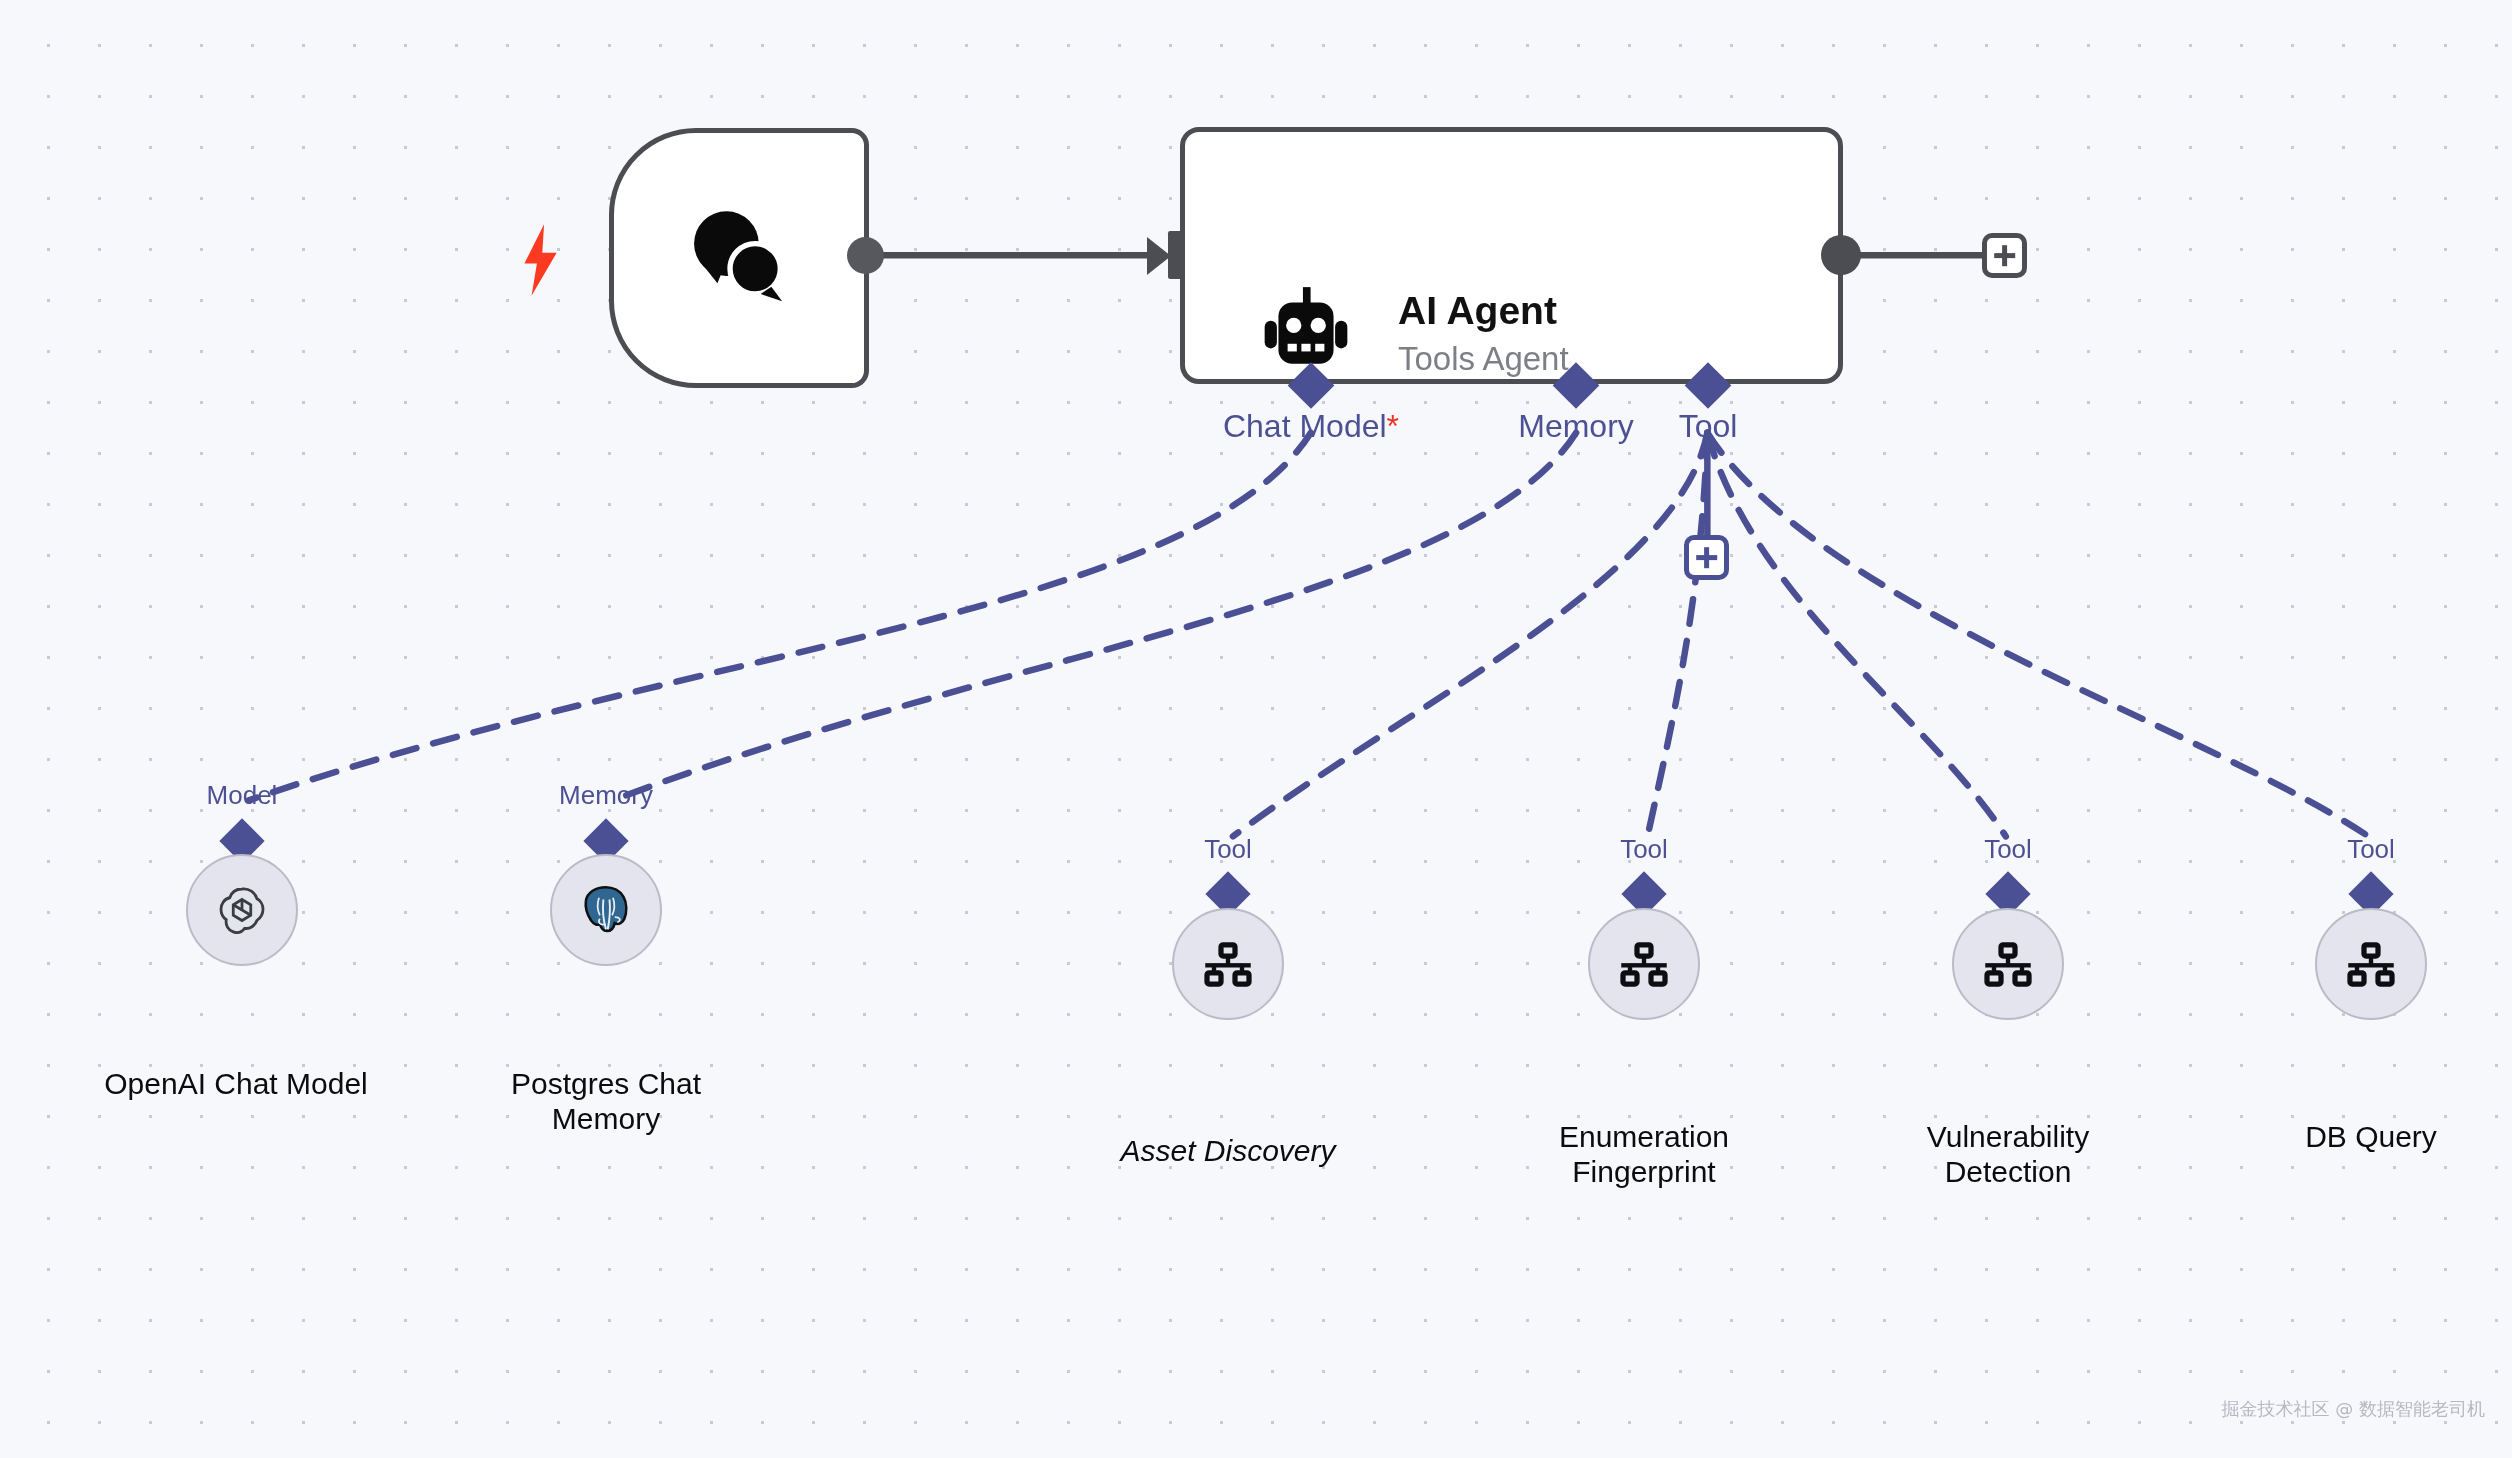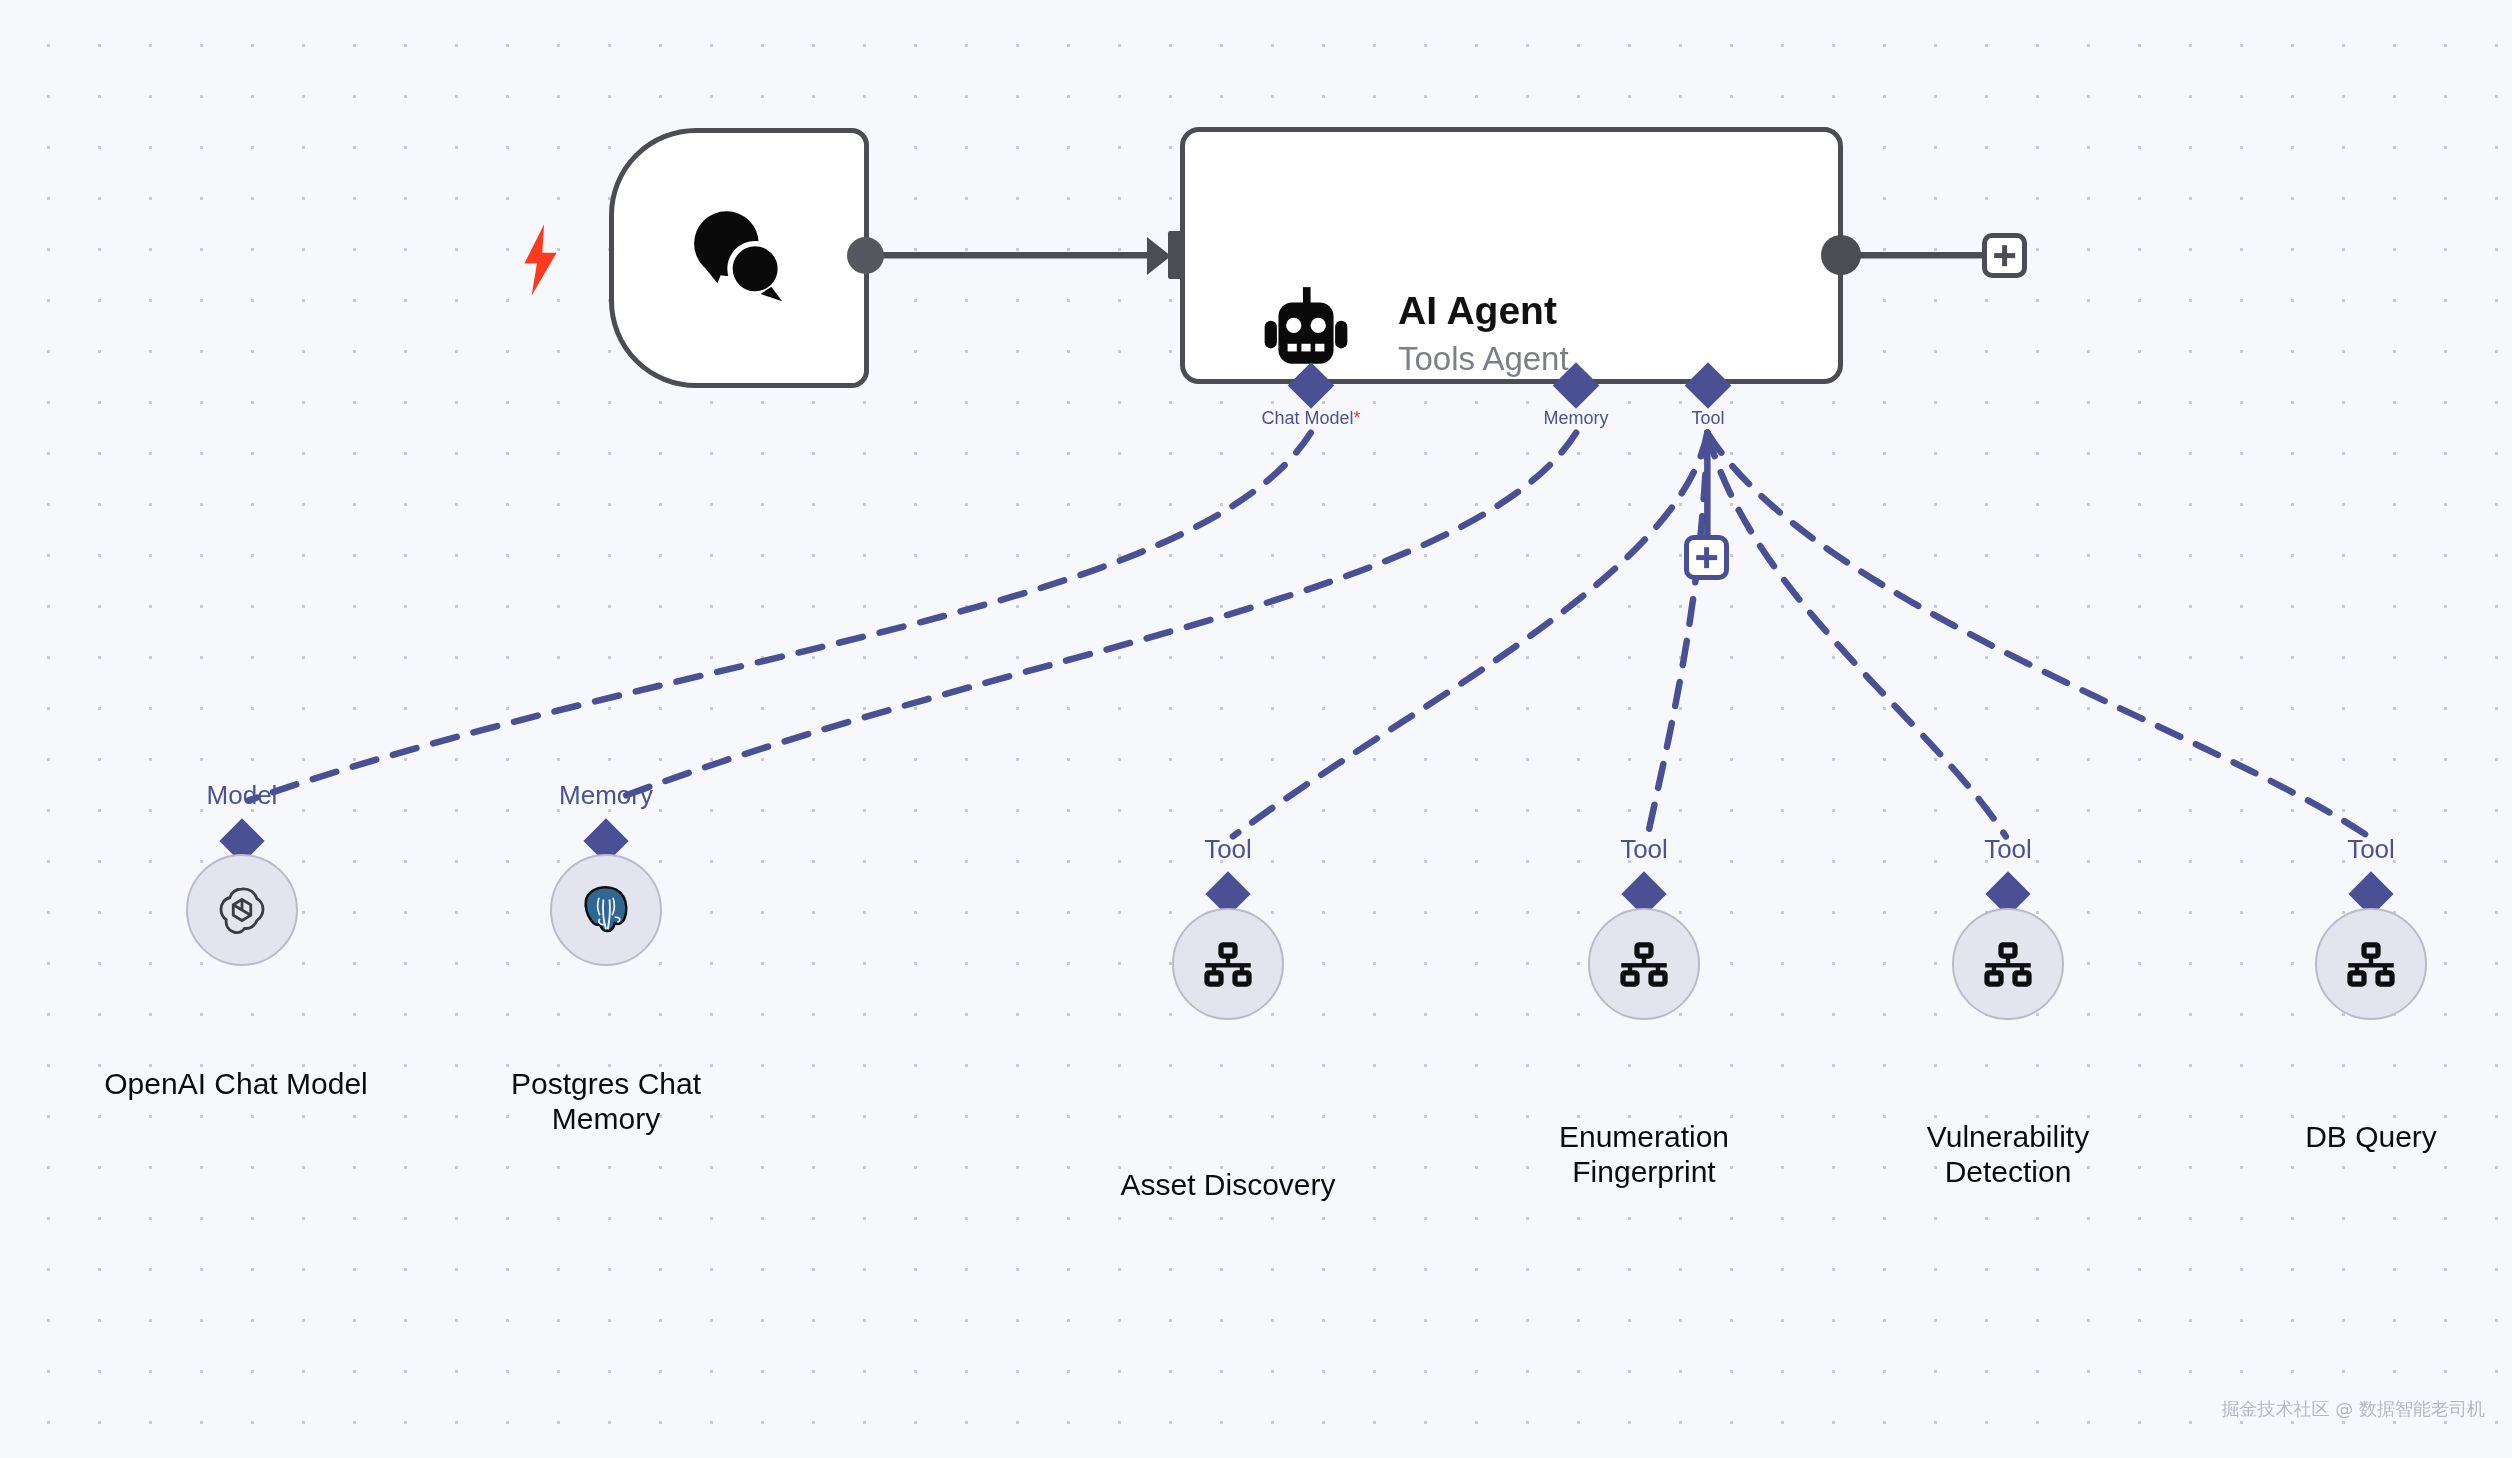--- a/index.html
+++ b/index.html
@@ -150,21 +150,21 @@
     left: 50%; top: 50%;
     transform: translate(-50%, -50%);
     width: 5.8px; height: 21.6px;
   }
   #plus-main { left: 1982px; top: 233px; }
   #plus-tool { left: 1684px; top: 535px; }
 
   
   .port-label {
     position: absolute;
-    font-size: 18px;
+    font-size: 32px;
     color: #4d5193;
     white-space: nowrap;
     transform: translateX(-50%);
     text-align: center;
   }
   .port-label .req { color: #f03225; }
 
   .diamond {
     position: absolute;
     width: 33px;
@@ -356,21 +356,21 @@
         <rect x="24" y="10" width="16" height="13" rx="2.5" fill="none" stroke="#0d0d12" stroke-width="6"></rect>
         <rect x="8" y="42" width="16" height="13" rx="2.5" fill="none" stroke="#0d0d12" stroke-width="6"></rect>
         <rect x="40" y="42" width="16" height="13" rx="2.5" fill="none" stroke="#0d0d12" stroke-width="6"></rect>
         <rect x="6" y="31" width="52" height="5" fill="#0d0d12"></rect>
         <rect x="29.5" y="23" width="5" height="9" fill="#0d0d12"></rect>
         <rect x="13.5" y="35" width="5" height="8" fill="#0d0d12"></rect>
         <rect x="45.5" y="35" width="5" height="8" fill="#0d0d12"></rect>
       </svg>
     </span>
   </div>
-  <div class="sub-label" style="left:1228px; top:1167px;">
+  <div class="sub-label" style="left:1228px; top:1133px;font-style:italic;">
     <div>Asset Discovery</div>
   </div>
 
   <div class="sub-port-label" style="left:1644px; top:834px;">Tool</div>
   <div class="sub-diamond" style="left:1644px; top:878px;"></div>
   <div class="sub-node" style="left:1644px; top:908px;">
     <span class="sub-node-icon">
       <svg viewBox="0 0 64 64" width="56" height="56">
         <rect x="24" y="10" width="16" height="13" rx="2.5" fill="none" stroke="#0d0d12" stroke-width="6"></rect>
         <rect x="8" y="42" width="16" height="13" rx="2.5" fill="none" stroke="#0d0d12" stroke-width="6"></rect>

